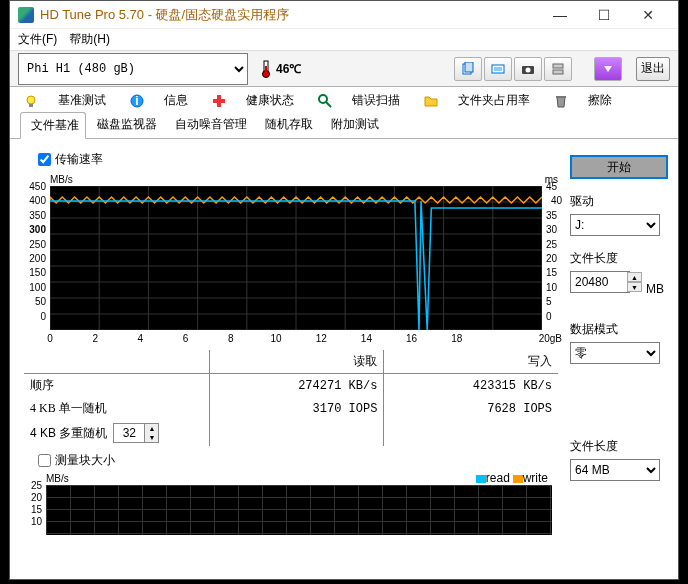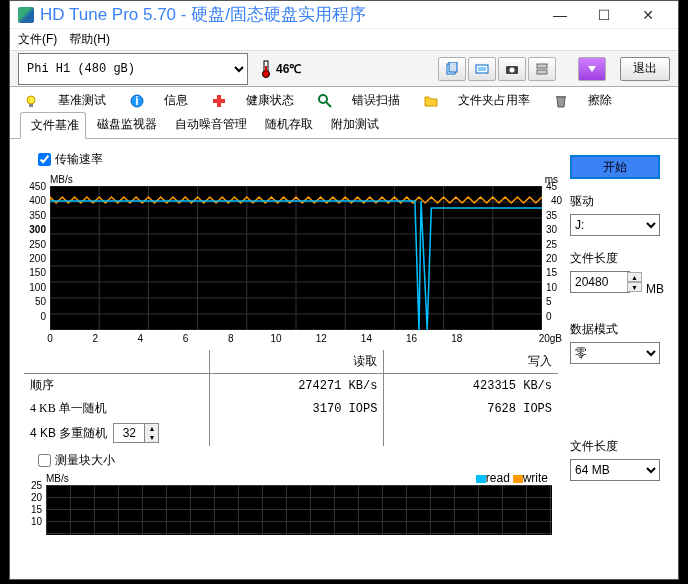--- a/index.html
+++ b/index.html
@@ -1,34 +1,34 @@
 <!DOCTYPE html>
 <html><head>
 <meta charset="utf-8">
 <style>
 *{box-sizing:border-box;margin:0;padding:0;font-family:"Microsoft YaHei",Tahoma,sans-serif;font-size:12px}
 body{background:#000;width:688px;height:584px;overflow:hidden;position:relative}
 .window{background:#fff;width:670px;height:580px;margin:0 auto;position:relative;border:1px solid #555}
 .titlebar{height:28px;background:#fff;display:flex;align-items:center;padding:0 8px;border-bottom:1px solid #eee}
 .titlebar .ico{width:16px;height:16px;background:linear-gradient(135deg,#3a7 40%,#26a 60%);border-radius:2px;margin-right:6px}
-.titlebar .ttl{flex:1;color:#3b82f6;font-size:17px}
+.titlebar .ttl{flex:1;color:#a16207;font-size:13px}
 .winbtns{display:flex}
 .winbtn{width:44px;height:28px;display:flex;align-items:center;justify-content:center;color:#333;font-size:14px}
 .menubar{height:22px;display:flex;align-items:center;padding:0 8px;gap:12px;border-bottom:1px solid #ddd}
 .menubar span{color:#000;cursor:default}
 .toolbar{height:36px;display:flex;align-items:center;padding:4px 8px;gap:6px;background:#f4f4f4;border-bottom:1px solid #b0b0b0}
 .drivesel{width:230px;height:32px;border:1px solid #7a7a7a;background:#fff;font-family:"Courier New",monospace;font-size:12px;padding:0 4px}
 .temp{display:flex;align-items:center;gap:4px;margin-left:6px}
 .temp .therm{width:12px;height:18px}
 .temp .val{font-weight:bold}
 .spacer{flex:1}
 .tbicons{display:flex;gap:2px}
 .tbtn{width:28px;height:24px;border:1px solid #b0b0b0;background:linear-gradient(#fff,#e4e4e4);display:flex;align-items:center;justify-content:center;border-radius:2px}
 .tbtn.pur{background:linear-gradient(#d080ff,#a040e0)}
-.exitbtn{height:24px;padding:0 12px;border:1px solid #888;background:linear-gradient(#fff,#e4e4e4);border-radius:2px;margin-left:8px}
+.exitbtn{height:24px;padding:0 4px;border:1px solid #888;background:linear-gradient(#fff,#e4e4e4);border-radius:2px;margin-left:8px}
 .tabrow{display:flex;padding:3px 10px 0 10px;gap:16px;background:#fff}
 .tabrow .tab{display:flex;align-items:center;gap:20px;padding:2px 4px;color:#000;white-space:nowrap}
 .tabrow .tab .ic{width:14px;height:14px}
 .tabrow2{display:flex;padding:0 10px;background:#fff;border-bottom:1px solid #b0b0b0}
 .tabrow2 .tab{display:flex;align-items:center;gap:4px;padding:4px 6px;color:#000;white-space:nowrap;border:1px solid transparent}
 .tabrow2 .tab.active{border:1px solid #b0b0b0;border-bottom:1px solid #fff;background:#fff;border-radius:3px 3px 0 0;position:relative;top:1px}
 .content{display:flex;padding:8px 10px;gap:8px}
 .leftpane{flex:1}
 .chk{display:flex;align-items:center;gap:4px;margin:4px 0 6px 18px}
 .chk input{width:13px;height:13px}
@@ -48,21 +48,21 @@
 .spin input{width:30px;border:none;text-align:center;height:18px}
 .spin .arrs{display:flex;flex-direction:column}
 .spin .arrs div{width:14px;height:9px;background:#eee;font-size:7px;line-height:9px;text-align:center;border-left:1px solid #888}
 .blocksec{margin-top:6px}
 .mini{position:relative;height:60px;margin:4px}
 .mini .plot2{position:absolute;left:22px;top:10px;right:6px;bottom:0;background:#000;background-image:repeating-linear-gradient(to right,#333 0,#333 1px,transparent 1px,transparent 24px),repeating-linear-gradient(to bottom,#333 0,#333 1px,transparent 1px,transparent 12px)}
 .mini .yl{position:absolute;left:0;font-size:10px;width:18px;text-align:right;font-family:Arial}
 .legend{position:absolute;right:10px;top:-4px;font-size:10px;font-family:Arial}
 .legend .sw{display:inline-block;width:10px;height:8px;vertical-align:middle}
 .rightpane{width:98px;padding-top:8px}
-.rightpane .btn{width:90px;height:24px;border:2px solid #0078d7;background:#3b82f6;margin-bottom:14px}
+.rightpane .btn{width:98px;height:24px;border:2px solid #0078d7;background:#a3a3a3;margin-bottom:14px}
 .rightpane .lbl{margin-bottom:4px;color:#000}
 .rightpane select,.rightpane .numfield{width:90px;height:22px;border:1px solid #7a7a7a;background:#fff;margin-bottom:14px;display:flex;align-items:center}
 .rightpane .numfield input{border:none;width:56px;text-align:left;padding-left:4px;height:20px}
 .rightpane .numfield .arrs{display:flex;flex-direction:column;margin-left:auto}
 .rightpane .numfield .arrs div{width:15px;height:10px;background:#eee;font-size:7px;text-align:center;line-height:10px;border:1px solid #aaa}
 .rightpane .unit{display:inline-block;margin-left:16px;vertical-align:middle}
 .fld{display:flex;align-items:center;margin-bottom:14px}
 svg{display:block}
 </style>
 </head>

